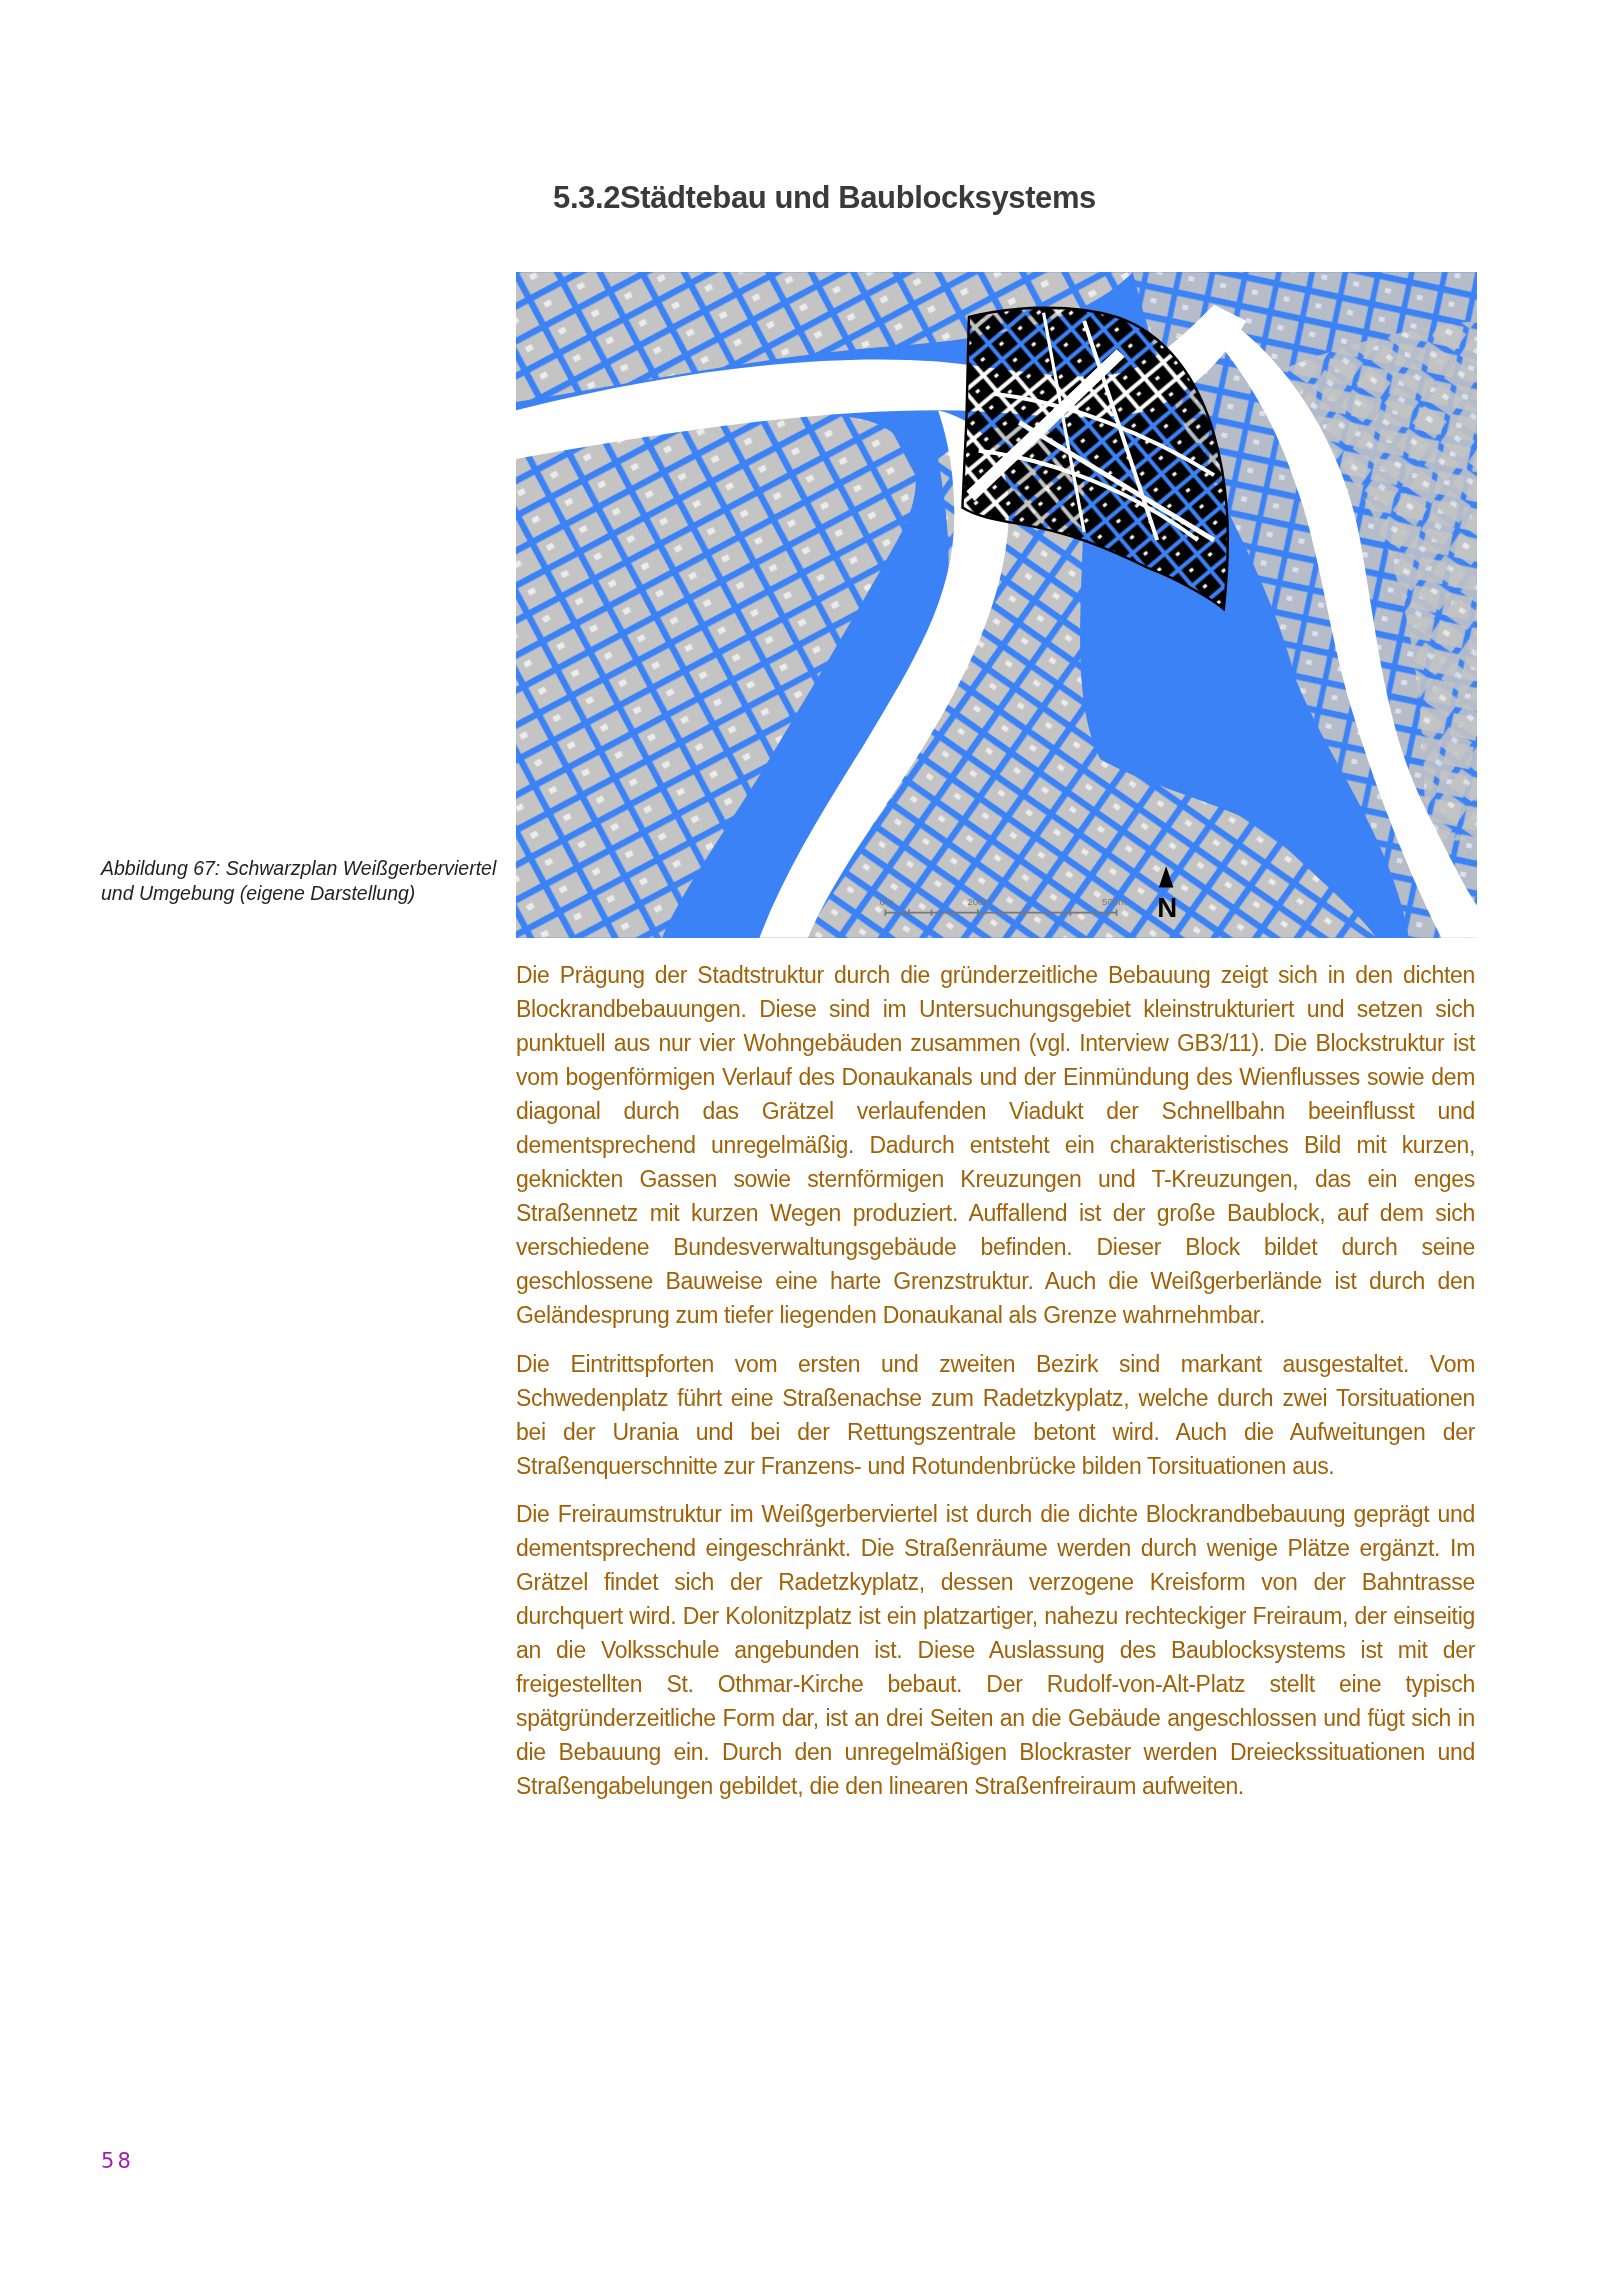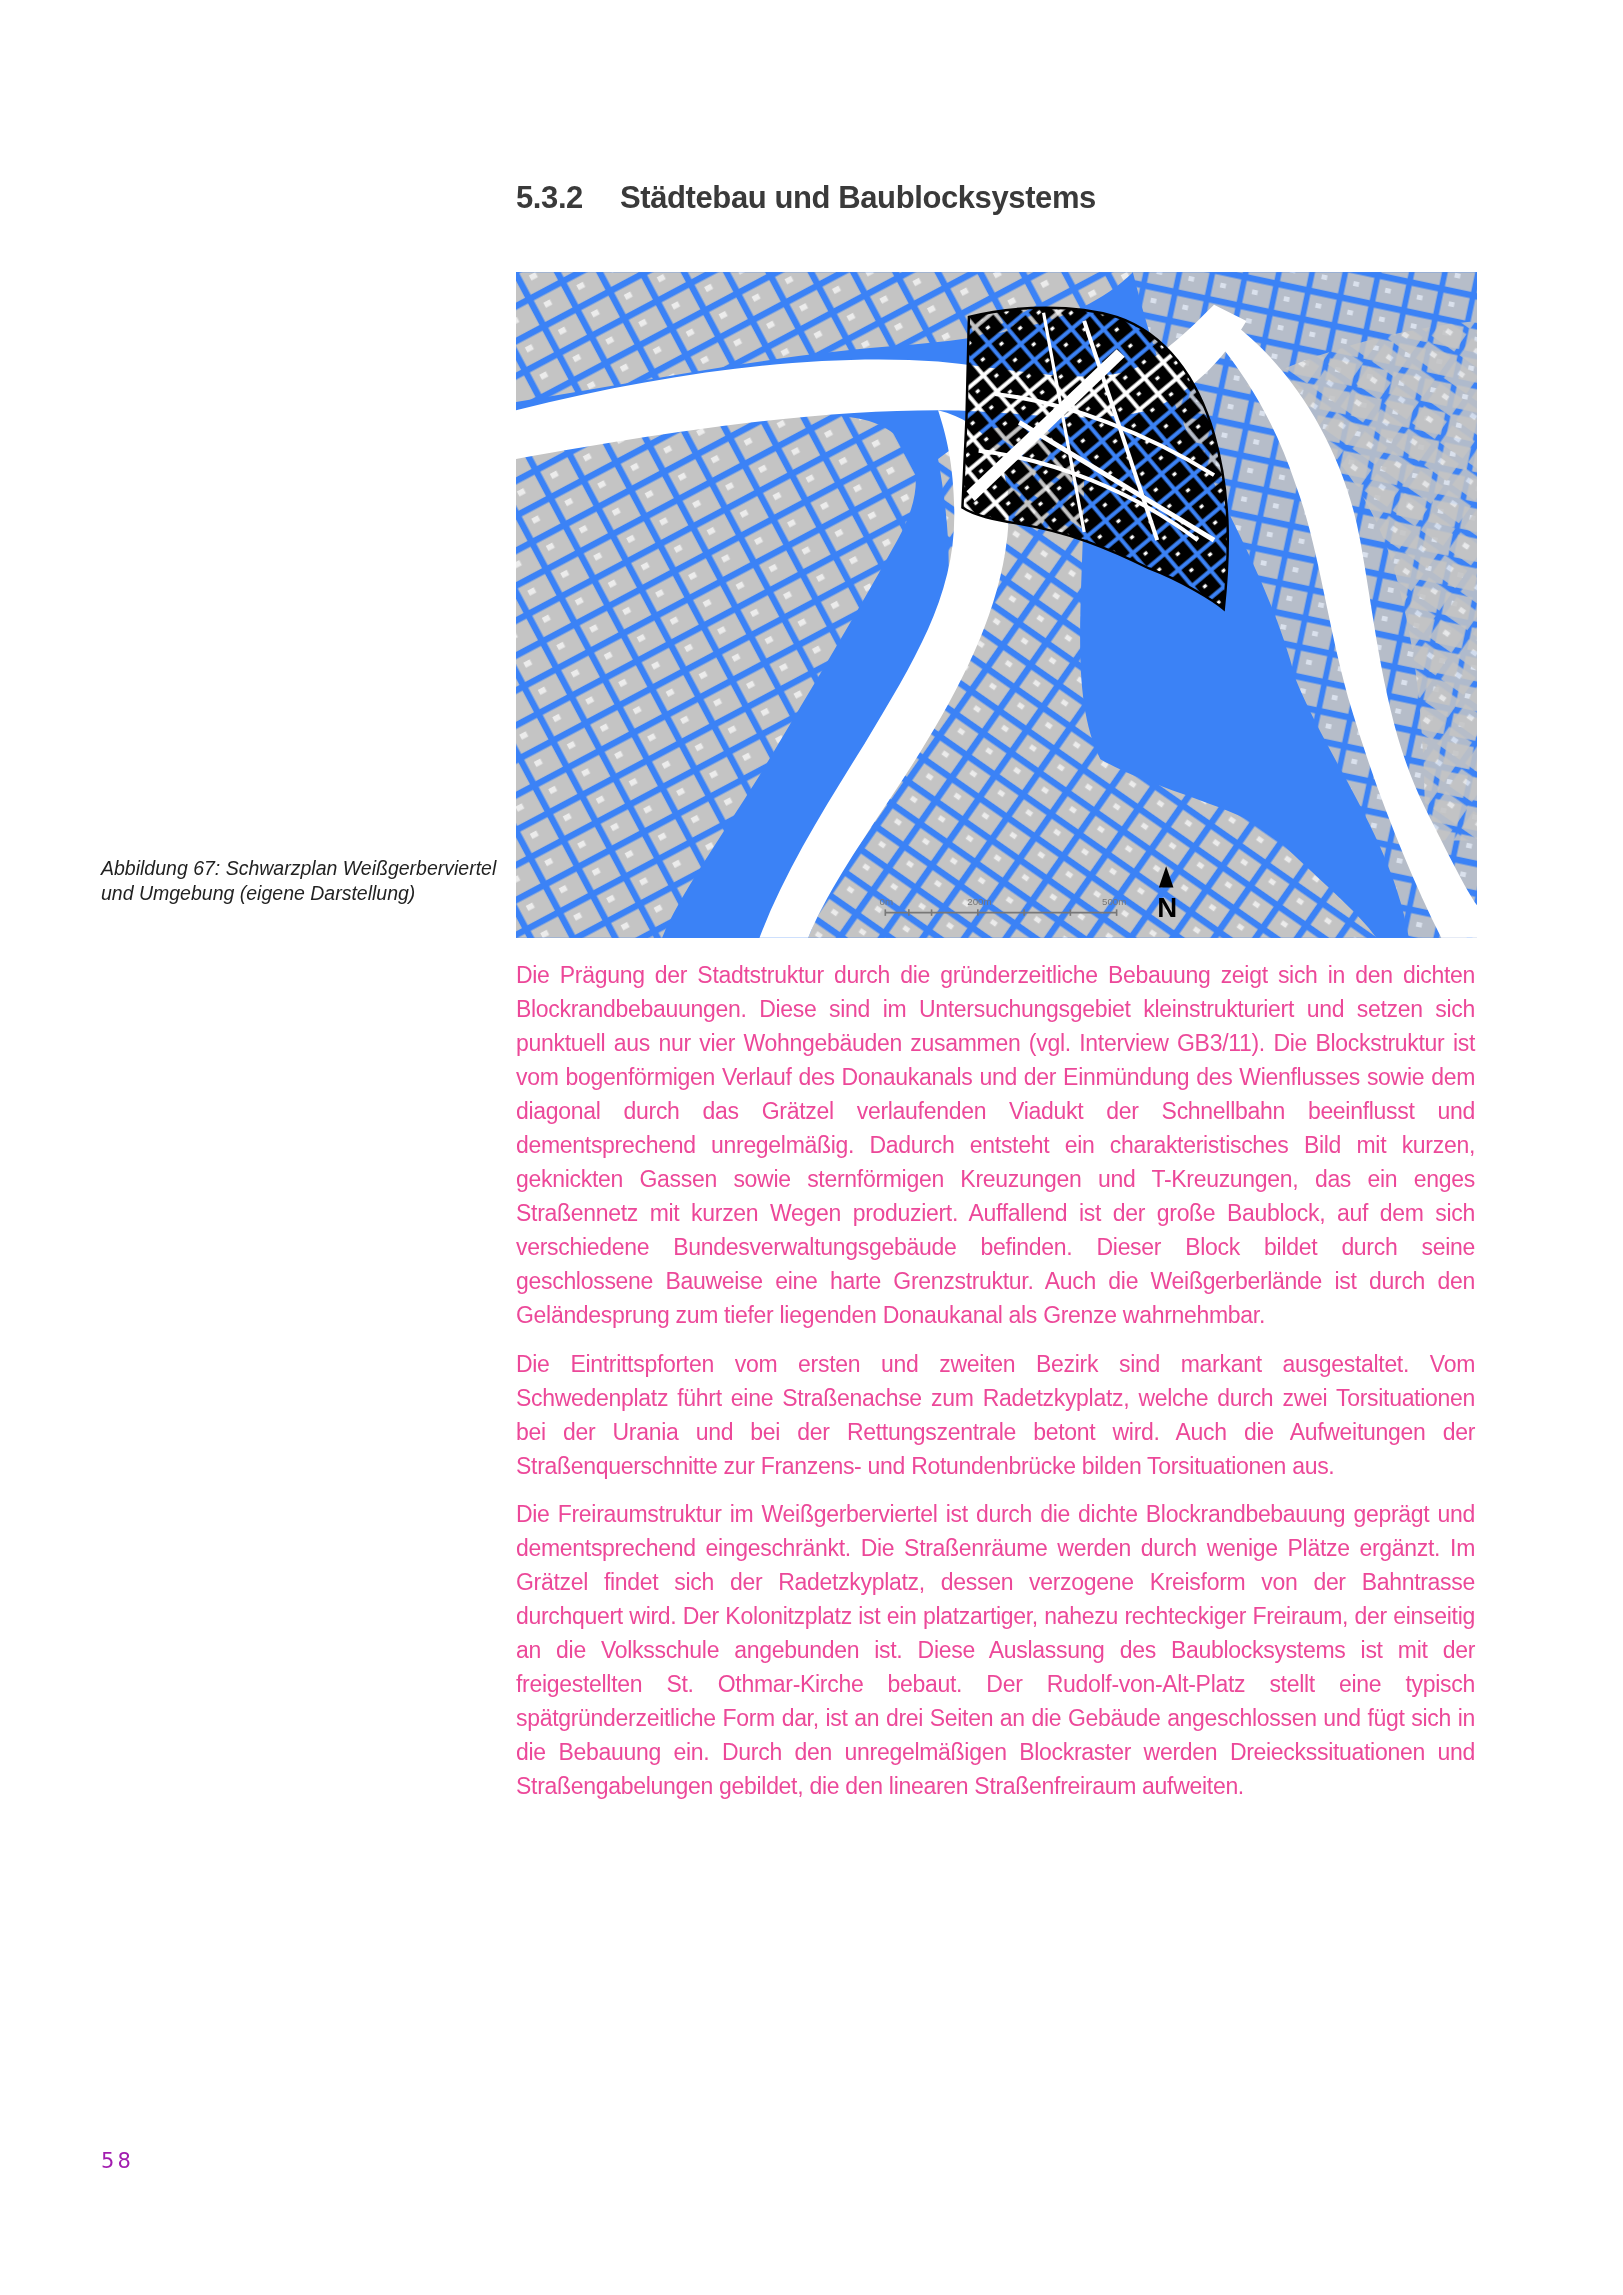--- a/index.html
+++ b/index.html
@@ -1,27 +1,27 @@
 <!DOCTYPE html>
 <html style="font-size:13px"><head>
 <meta charset="utf-8">
 <style>
   html, body { margin: 0; padding: 0; background: #ffffff; }
   body { width: 1623px; height: 2295px; position: relative; overflow: hidden;
          font-family: "Liberation Sans", "DejaVu Sans", sans-serif; color: #111; }
   .heading { position: absolute; left: 516px; top: 180px; font-size: 31px; font-weight: bold;
              color: #3a3a3a; letter-spacing: -0.4px; white-space: nowrap; }
-  .heading .num { display: inline-block; width: 104px; }
+  .heading .num { display: inline-block; width: 104px; text-align: right; }
   .caption { position: absolute; left: 101px; top: 856px; width: 406px; font-style: italic;
              font-size: 19.5px; line-height: 25px; color: #222; }
   .map { position: absolute; left: 516px; top: 272px; width: 961px; height: 666px;
          background: #3b82f6; overflow: hidden; }
   .map svg { display: block; }
   .body-text { position: absolute; left: 516px; top: 958px; width: 959px; font-size: 23px;
-               line-height: 34px; color: #ec4899; letter-spacing: -0.3px; }
+               line-height: 34px; color: #a16207; letter-spacing: -0.3px; }
   .body-text p { margin: 0 0 14.6px 0; text-align: justify; }
   .page-num { position: absolute; left: 101px; top: 2149px; font-size: 21px; color: #a21caf;
               letter-spacing: 3.2px; font-family: "DejaVu Sans", sans-serif; }
   .scale-label { font-family: "Liberation Sans", sans-serif; }
 </style>
 </head>
 <body>
 
 <div class="heading">
   <span class="num">5.3.2</span><span>Städtebau und Baublocksystems</span>

